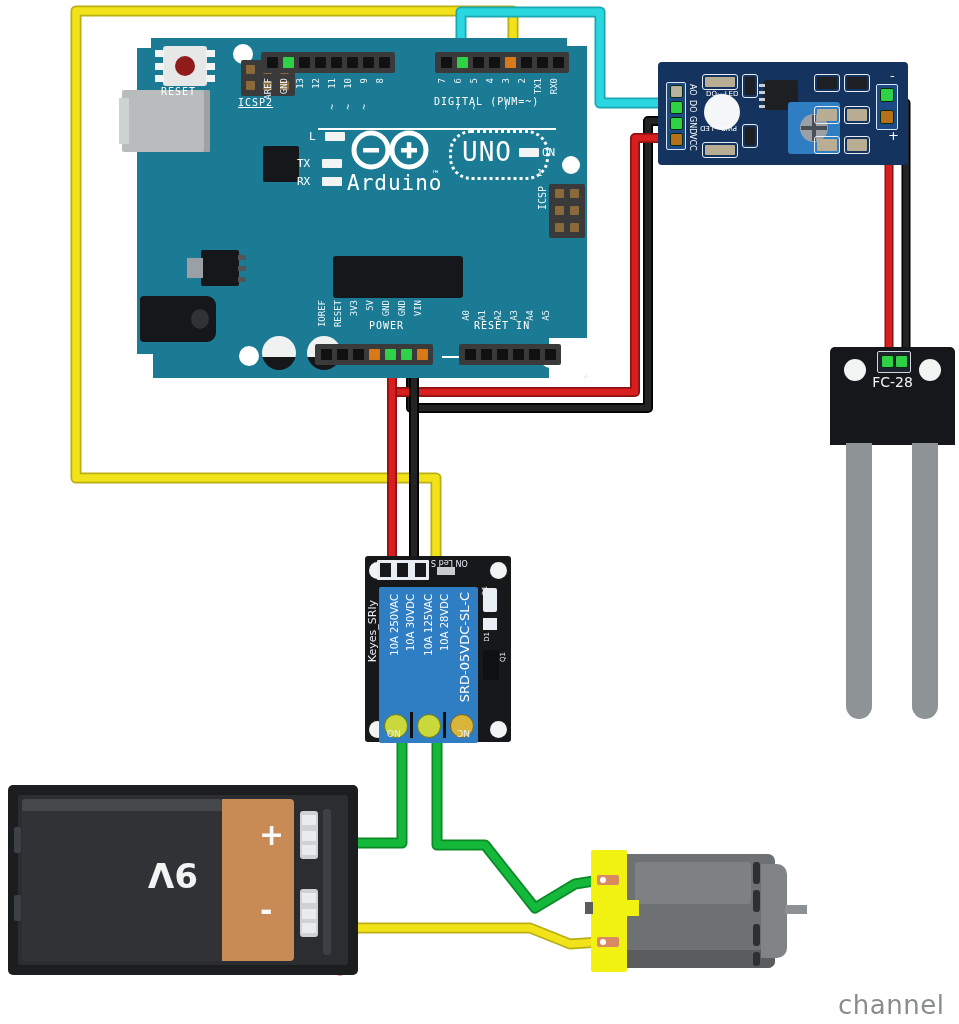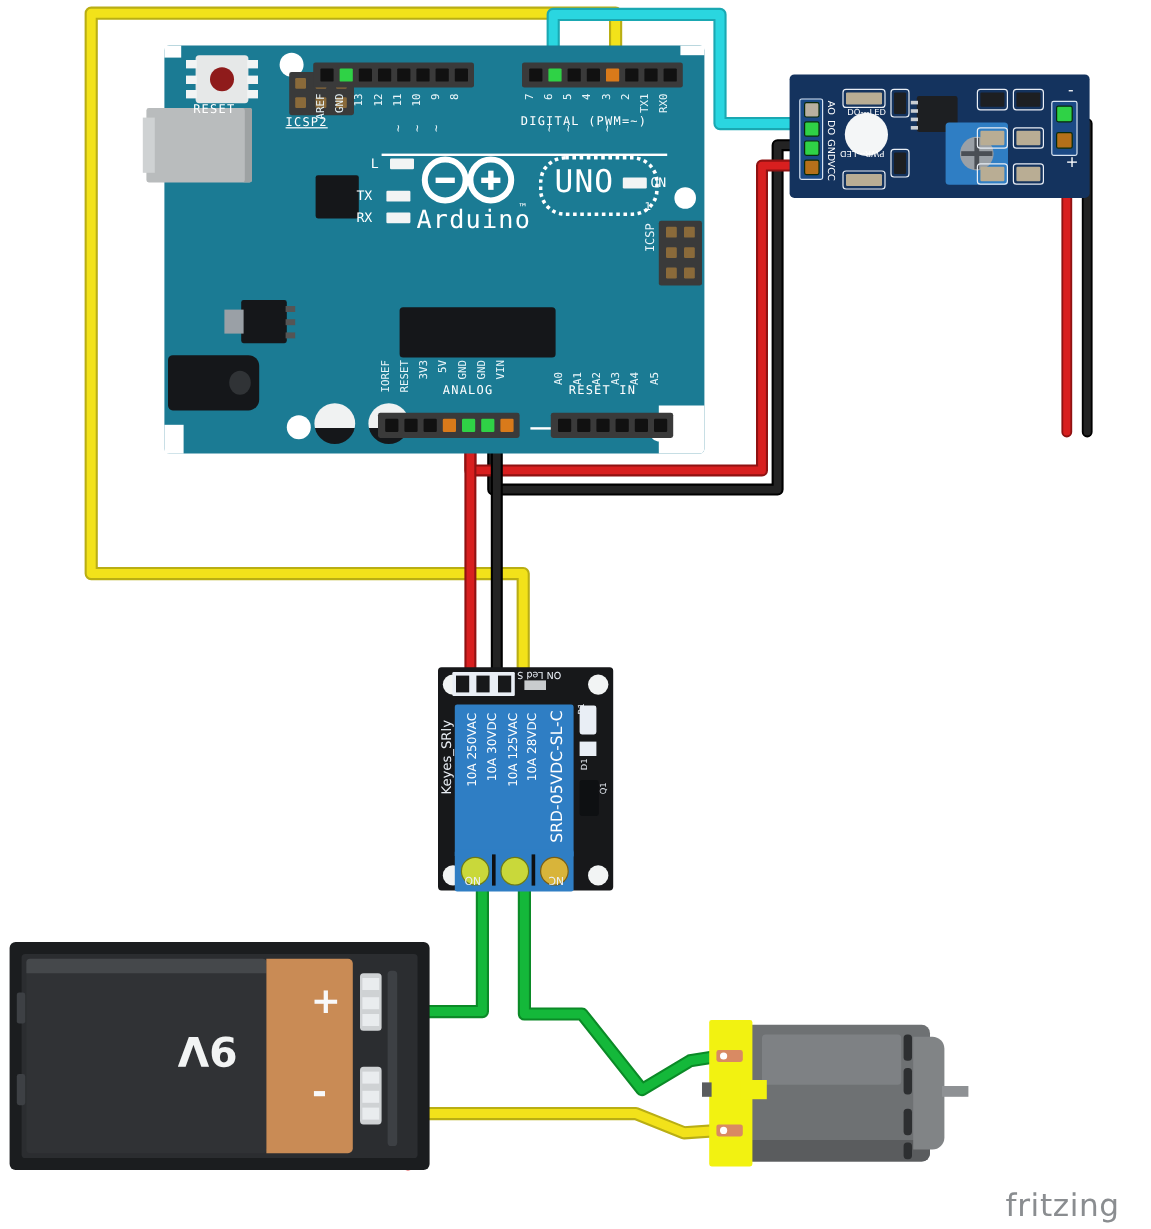--- a/index.html
+++ b/index.html
@@ -336,21 +336,21 @@
         <div class="pin lit-o"></div>
       </div>
     <div class="hdr" id="hdr-ana" style="left:322px;top:306px;height:21px;">
         <div class="pin"></div>
         <div class="pin"></div>
         <div class="pin"></div>
         <div class="pin"></div>
         <div class="pin"></div>
         <div class="pin"></div>
       </div>
-    <div class="boardtxt" style="left:232px;top:282px;font-size:10px;letter-spacing:1px;">ANALOG</div>
+    <div class="boardtxt" style="left:232px;top:282px;font-size:10px;letter-spacing:1px;">POWER</div>
     <div class="boardtxt" style="left:337px;top:282px;font-size:10px;letter-spacing:1px;">RESET IN</div>
   <div class="pinlbl" style="left: 126px; top: 40px;">AREF</div>
       <div class="pinlbl" style="left: 142px; top: 40px;">GND</div>
       <div class="pinlbl" style="left: 158px; top: 40px;">13</div>
       <div class="pinlbl" style="left: 174px; top: 40px;">12</div>
       <div class="pinlbl" style="left: 190px; top: 40px;">11</div>
       <div class="pinlbl" style="left: 190px; top: 66px; font-size: 10px;">~</div>
       <div class="pinlbl" style="left: 206px; top: 40px;">10</div>
       <div class="pinlbl" style="left: 206px; top: 66px; font-size: 10px;">~</div>
       <div class="pinlbl" style="left: 222px; top: 40px;">9</div>
@@ -442,20 +442,33 @@
       </div>
 
     <div class="sens-term">
       <div class="ph" style="top:3px;"></div>
       <div class="ph" style="top:25px;background:#b4701a;"></div>
     </div>
     <div class="sens-sign" style="left:232px;top:6px;">-</div>
     <div class="sens-sign" style="left:230px;top:66px;">+</div>
   </div>
 
+  <div class="part" id="probe">
+    <div class="pb-head"></div>
+    <div class="pb-body"></div>
+    <div class="pb-hole" style="left:14px;"></div>
+    <div class="pb-hole" style="right:14px;"></div>
+    <div class="pb-conn">
+      <div class="ph" style="left:3px;"></div>
+      <div class="ph" style="left:17px;"></div>
+    </div>
+    <div class="pb-name">FC-28</div>
+    <div class="prong" style="left:16px;"></div>
+    <div class="prong" style="left:82px;"></div>
+  </div>
 
   <div class="part" id="relay">
     <div class="rl-body"></div>
     <div class="rl-hole" style="left:4px;top:6px;"></div>
     <div class="rl-hole" style="right:4px;top:6px;"></div>
     <div class="rl-hole" style="left:4px;bottom:4px;"></div>
     <div class="rl-hole" style="right:4px;bottom:4px;"></div>
 
     <div class="rl-hdr">
       <div class="p"></div>
@@ -531,14 +544,14 @@
         <div class="tab"></div>
     </div>
     <div class="mt-term" style="left:6px;top:25px;">
         <i></i>
       </div>
     <div class="mt-term" style="left:6px;top:87px;">
         <i></i>
       </div>
   </div>
 
-  <div id="fritzing">fritzing</div>
+  <div id="fritzing">channel</div>
 </div>
 
 </body></html>

